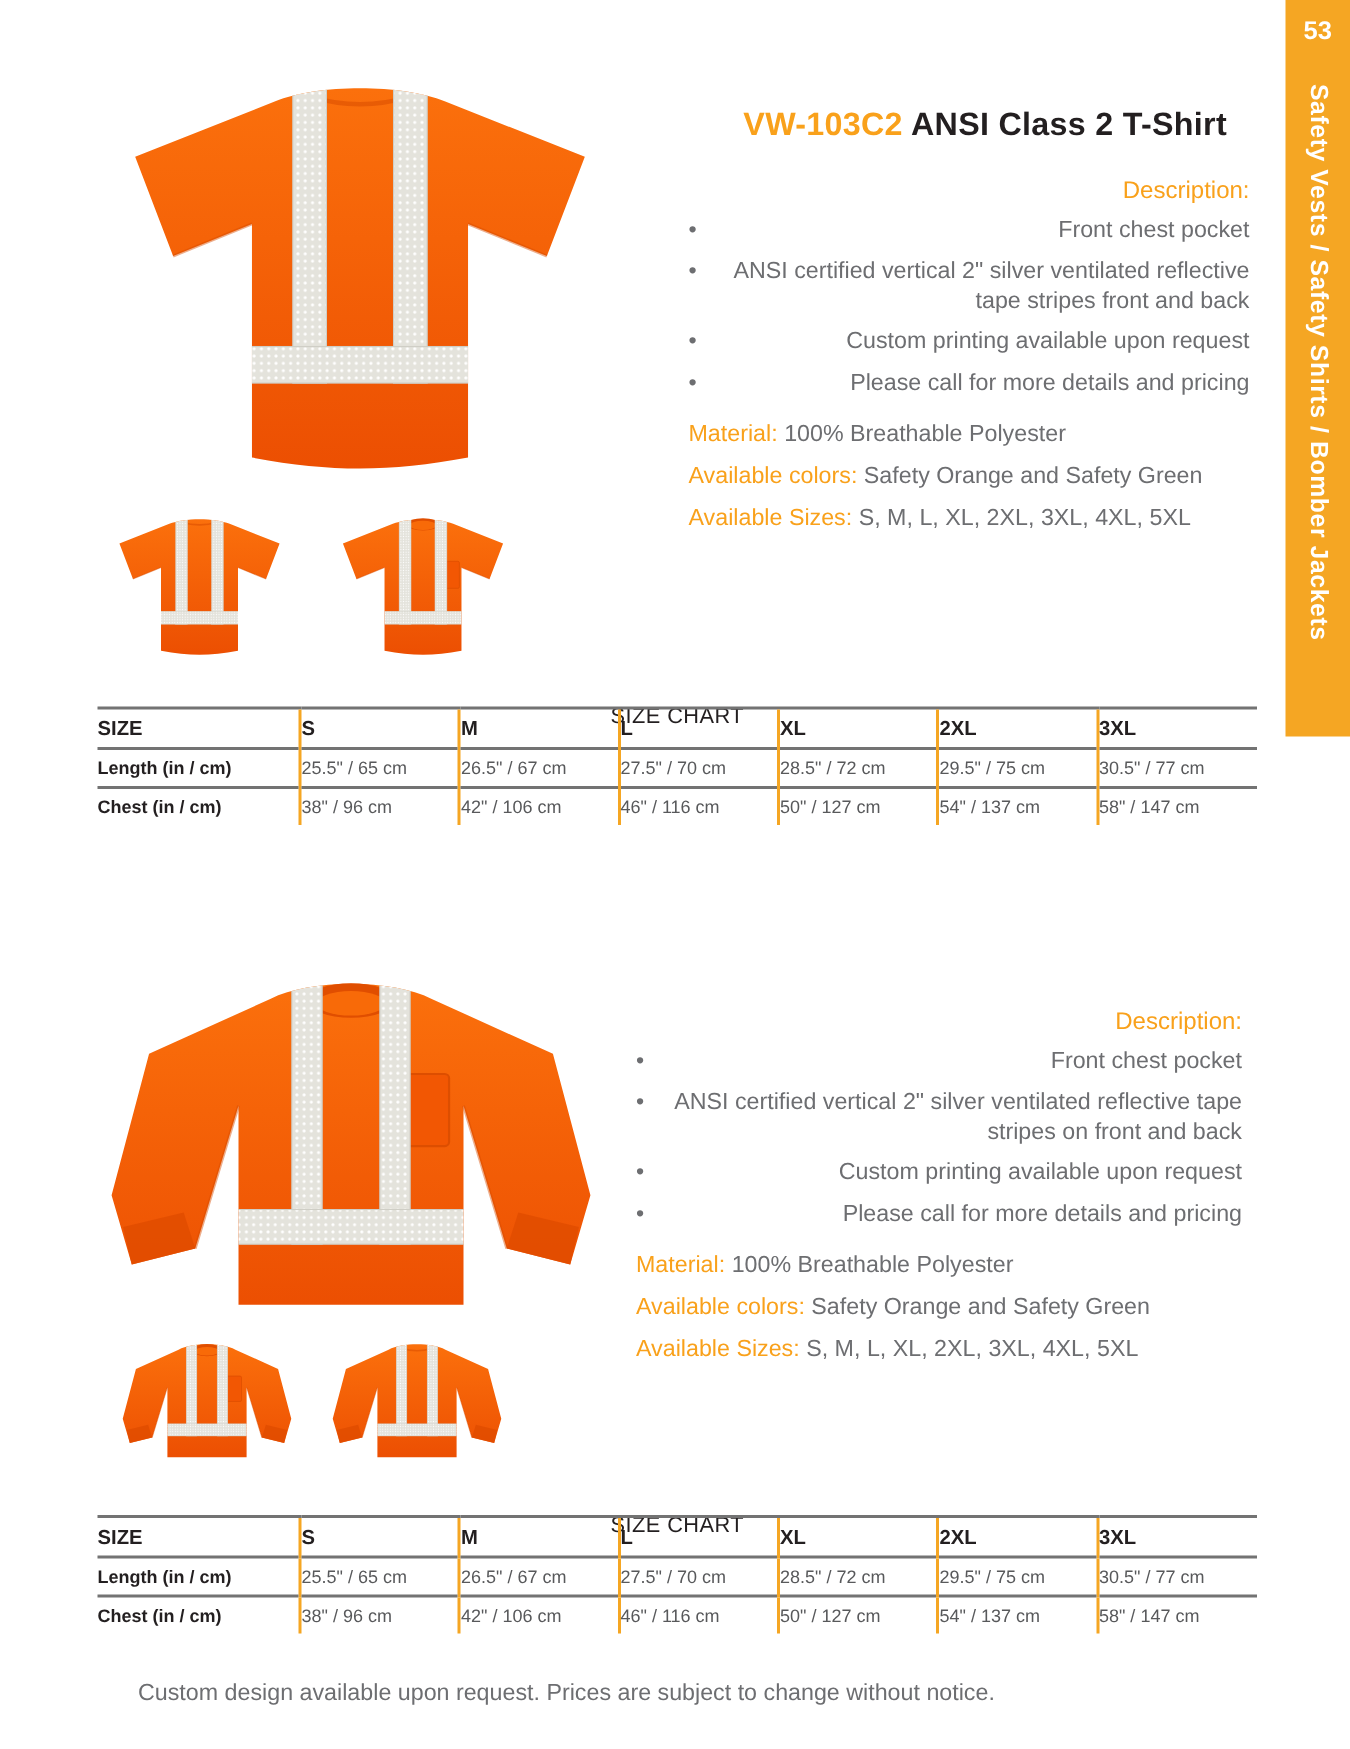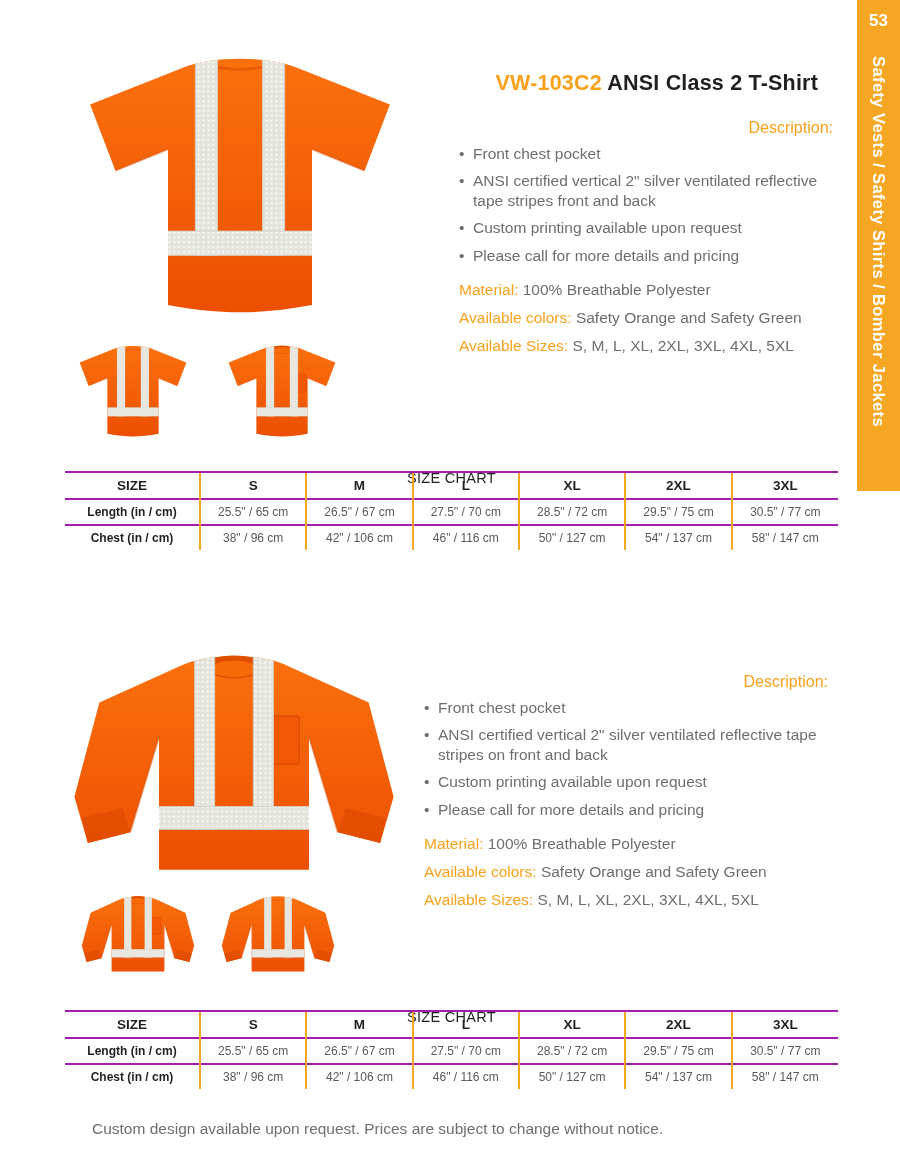--- a/index.html
+++ b/index.html
@@ -17,33 +17,33 @@
   .title .code{color:#F9A11B;}
   .title1{position:absolute;top:71px;right:82px;}
   .title2{position:absolute;top:598px;left:55px;}
 
   
   .details{position:absolute;color:#6D6E71;font-size:15.5px;}
   .details1{top:119px;left:459px;width:374px;}
   .details2{top:673px;left:424px;width:404px;}
   .desc-label{color:#F9A11B;font-size:16px;margin:0 0 7px 0;text-align:right;}
   ul.bullets{list-style:none;margin:0;padding:0;}
-  ul.bullets li{position:relative;padding-left:14px;margin-bottom:7px;line-height:1.3;}
+  ul.bullets li{position:relative;padding-left:14px;margin-bottom:7px;line-height:1.3;text-align:right;}
   ul.bullets li::before{content:"\2022";position:absolute;left:0;top:0;}
   .spec-block{margin-top:14px;}
   .spec-line{margin-top:9px;line-height:1.25;}
   .spec-line .lbl{color:#F9A11B;text-align:center;}
 
   
   .sc-title{position:absolute;left:65px;width:773px;text-align:center;font-size:14.5px;color:#231F20;letter-spacing:.3px;margin-top:26px;}
   .sc-title1{top:444px;}
   .sc-title2{top:983px;}
   table.size-table{position:absolute;left:65px;width:773px;border-collapse:collapse;table-layout:fixed;}
   .t1{top:471px;} .t2{top:1010px;}
-  .size-table th,.size-table td{border-top:2px solid #a21caf;padding:0;height:24px;text-align:center;vertical-align:middle;}
+  .size-table th,.size-table td{border-top:2px solid #737373;padding:0;height:24px;text-align:left;vertical-align:middle;}
   .size-table th{font-size:13.5px;color:#231F20;font-weight:bold;height:25px;}
   .size-table th+th,.size-table td+td{border-left:2px solid #F5A623;}
   .size-table td{font-size:12px;color:#58595B;}
   .size-table td.rowlabel{font-weight:bold;color:#231F20;}
 
   
   .img{position:absolute;}
   .img-main1{left:62px;top:50px;width:356px;height:292px;}
   .img-thumb1a{left:68px;top:343px;width:130px;height:104px;}
   .img-thumb1b{left:219px;top:343px;width:126px;height:104px;}

